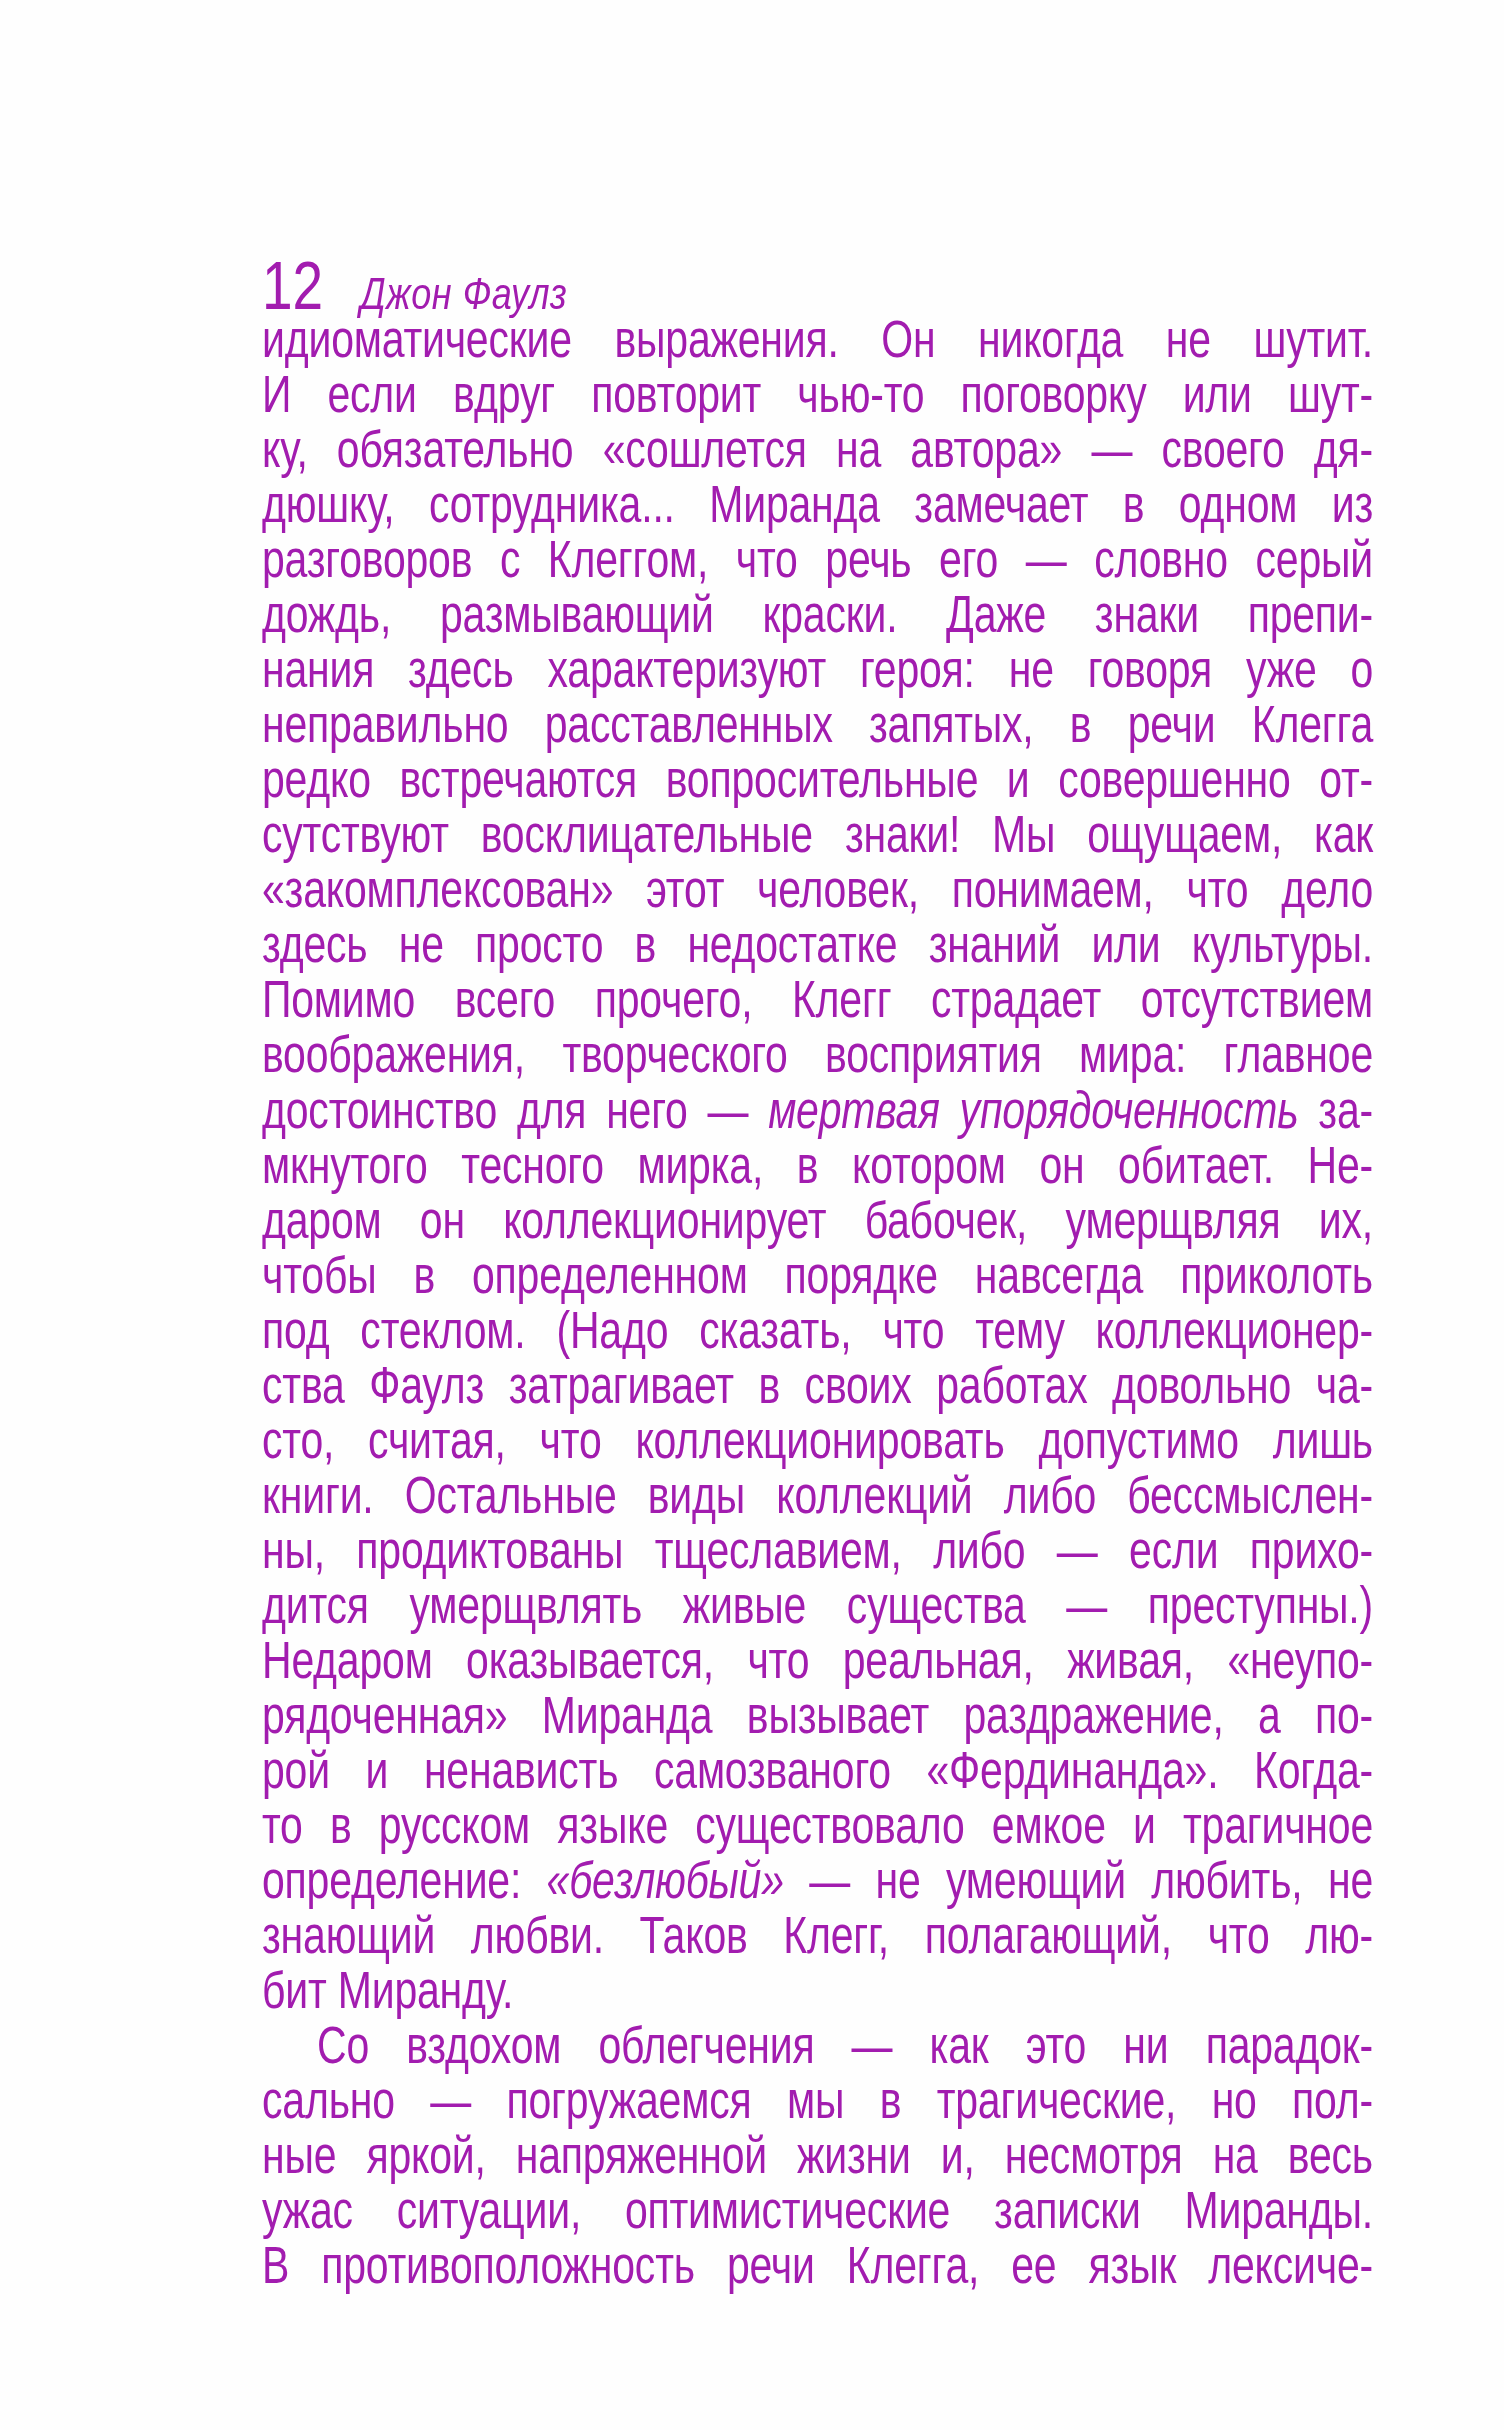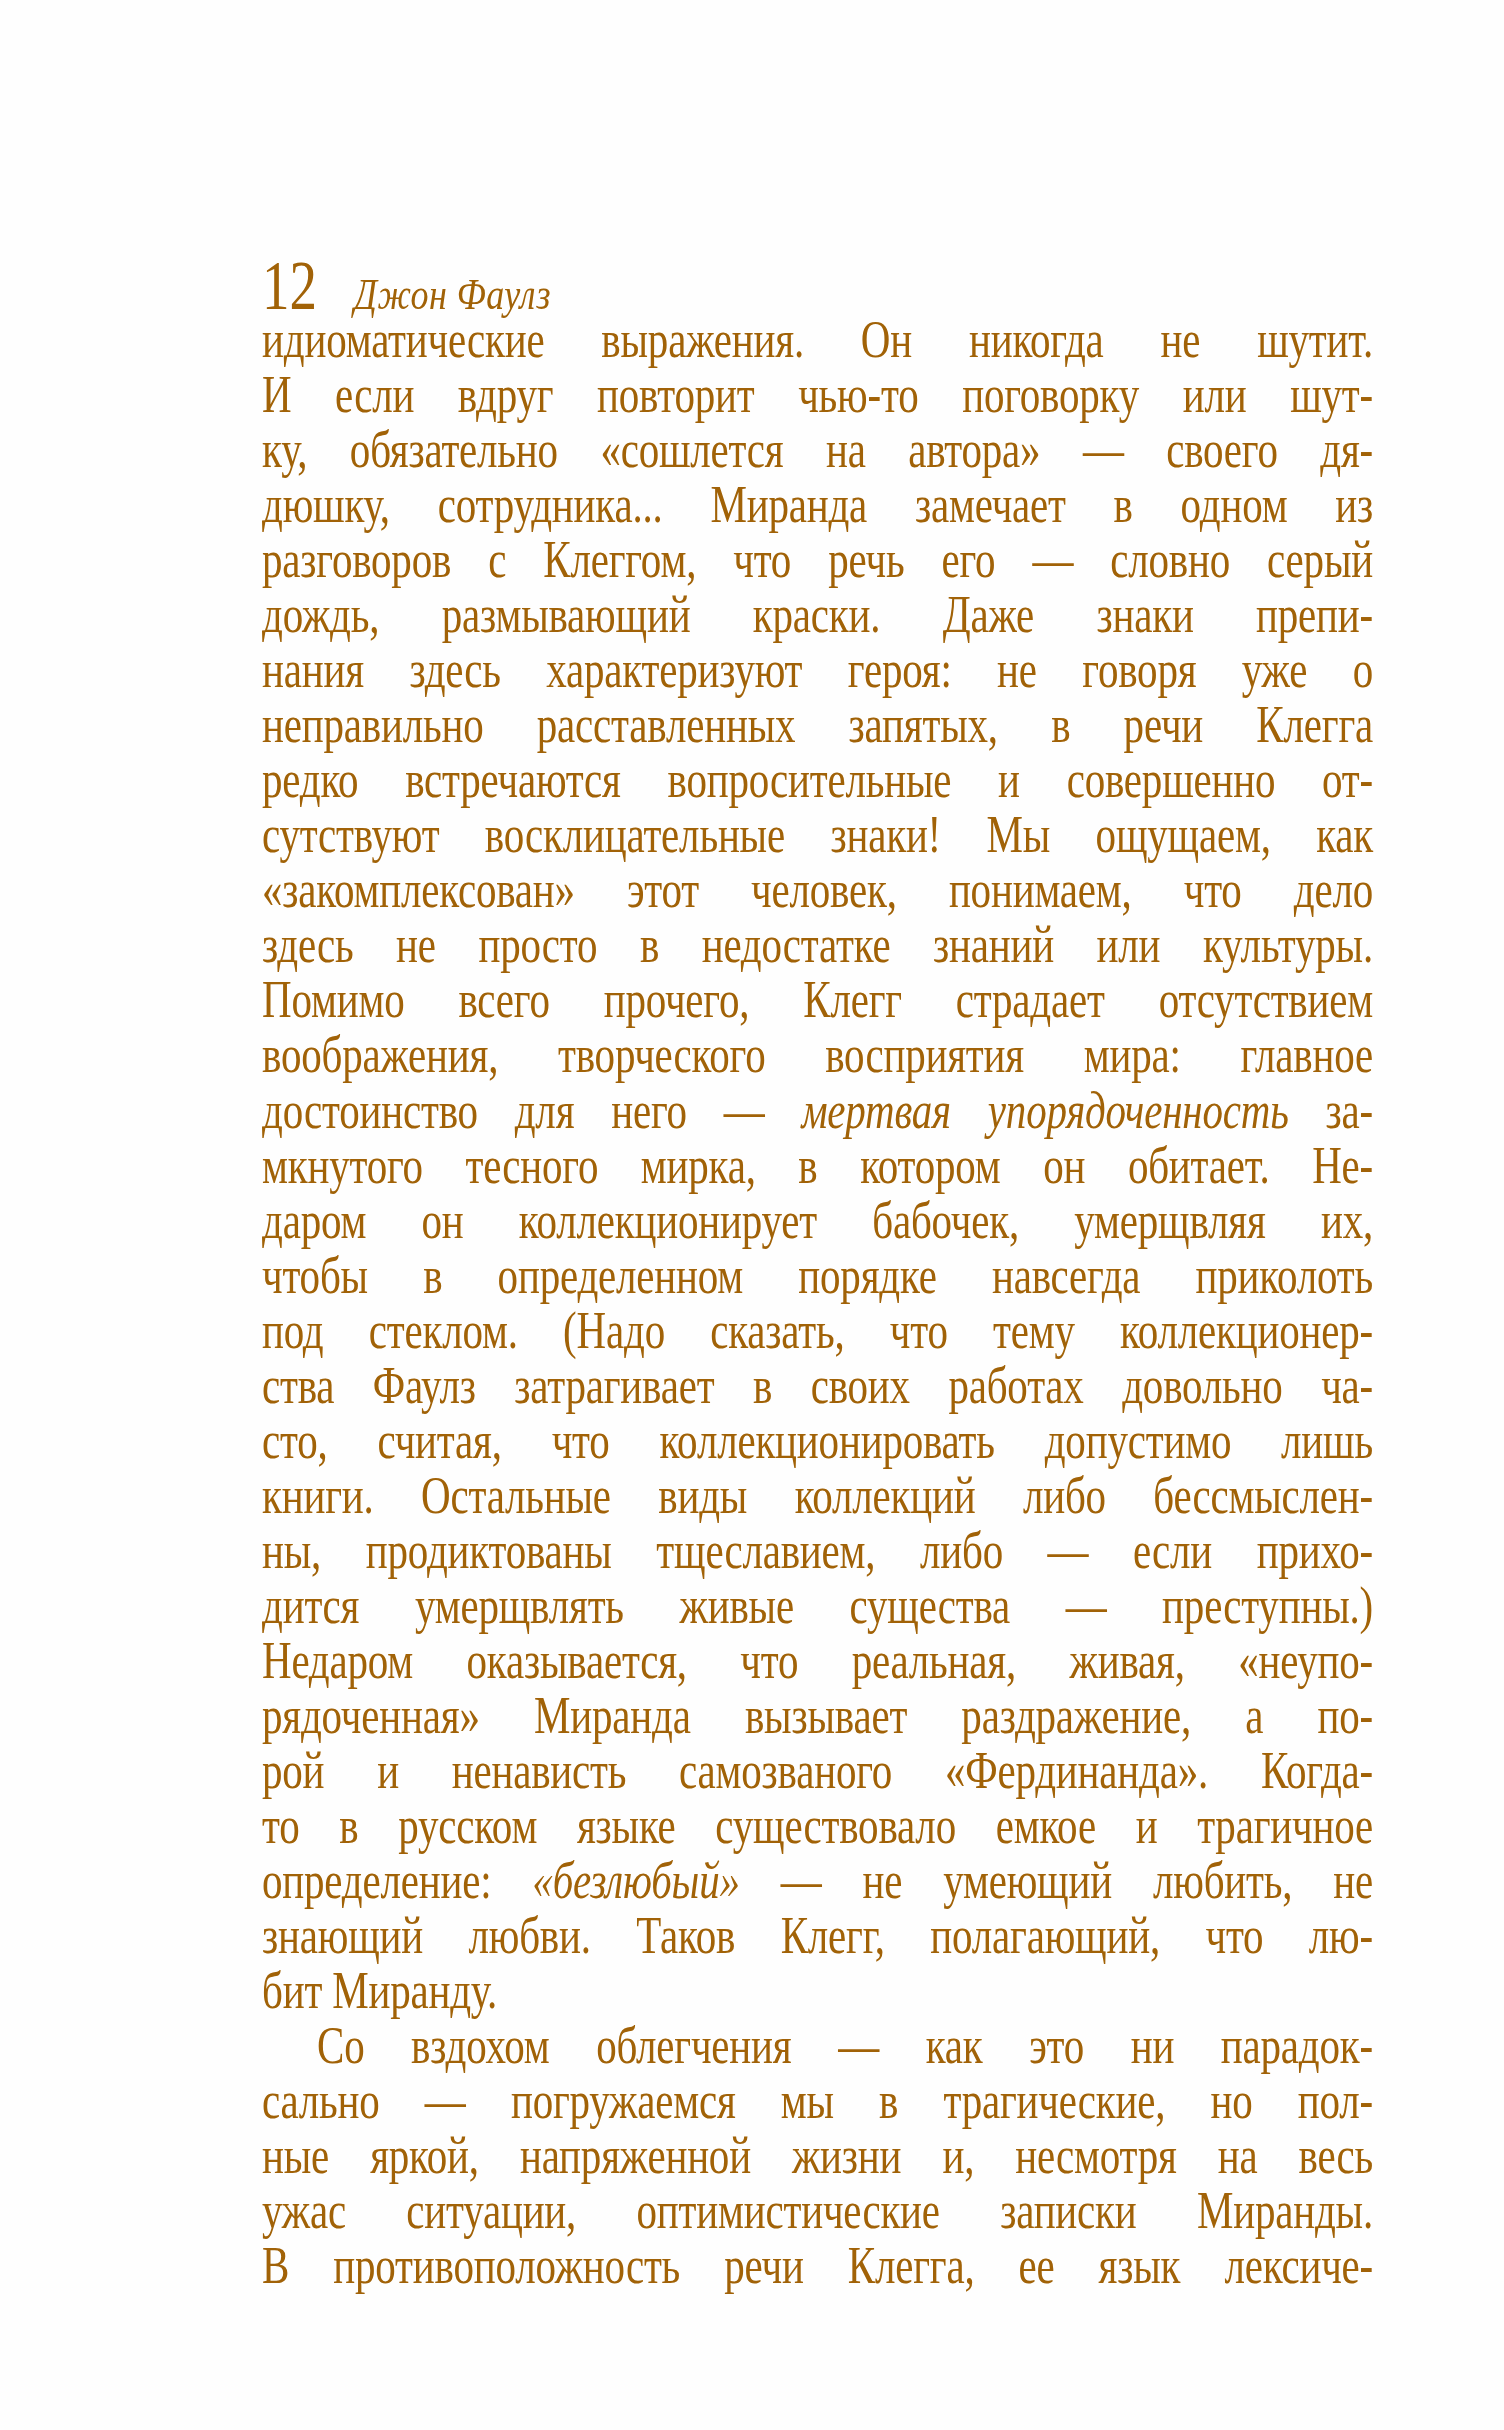--- a/index.html
+++ b/index.html
@@ -6,22 +6,22 @@
     margin: 0;
     padding: 0;
     background: #ffffff;
   }
   .page {
     position: relative;
     width: 1505px;
     height: 2431px;
     background: #fefefe;
     overflow: hidden;
-    font-family: Liberation Serif, serif;
-    color: #a16207;
+    font-family: Liberation Sans, sans-serif;
+    color: #a21caf;
   }
   .page-header {
     position: absolute;
     left: 262px;
     top: 251px;
     display: flex;
     align-items: baseline;
     gap: 37px;
     transform: scaleY(1.25);
     transform-origin: left top;

